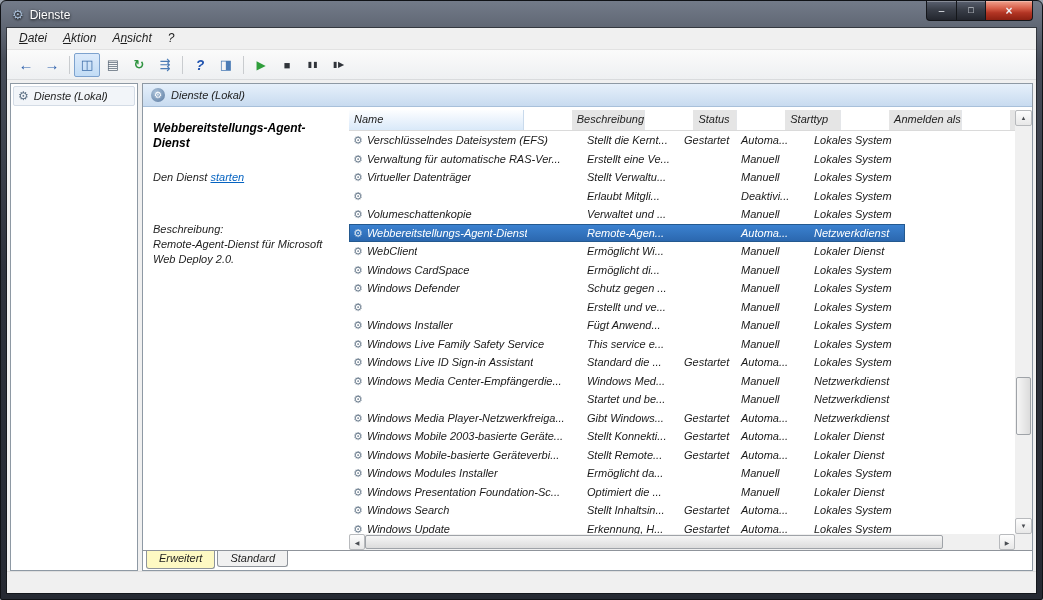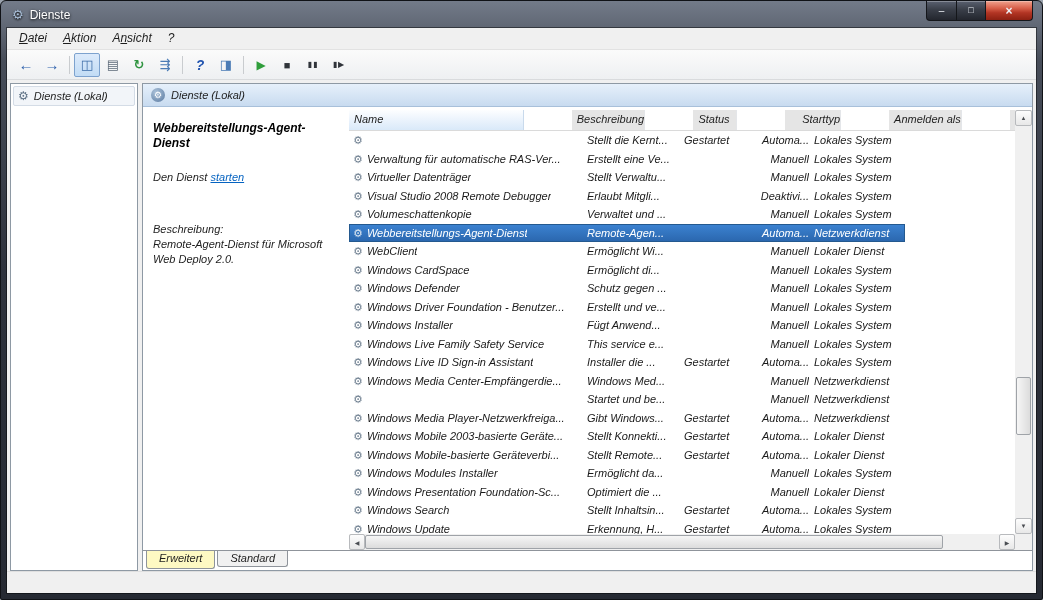--- a/index.html
+++ b/index.html
@@ -75,21 +75,21 @@
   .svc-desc{font-size:11px;color:#1e1e1e;margin-top:2px;line-height:1.35;width:185px;}
   
   .list-area{flex:1;position:relative;padding-top:3px;overflow:hidden;}
   .list-header{display:flex;height:21px;box-sizing:border-box;border-bottom:1px solid #dadada;margin-right:17px;gap:48px;}
   .hcell{box-sizing:border-box;padding:3px 0 0 5px;font-size:11px;color:#1e1e1e;
          border-right:1px solid #e4e6e9;background:#e5e5e5;white-space:nowrap;overflow:hidden;cursor:default;}
   .hcell.sorted{background:linear-gradient(180deg,#fdfeff,#e9f2fc 55%,#d9e9f9);border-right-color:#c9daec;}
   .c-name{width:233px;}
   .c-desc{width:97px;}
   .c-status{width:57px;}
-  .c-start{width:73px;text-align:right;}
+  .c-start{width:73px;}
   .c-logon{width:96px;}
   .hfill{flex:1;border-right:none;}
   .rows{position:absolute;top:24px;left:0;right:17px;bottom:16px;overflow:hidden;}
   .row{display:flex;width:556px;height:18.5px;align-items:center;cursor:default;}
   .cell{box-sizing:border-box;padding-left:5px;font-size:11px;color:#1a1a1a;
         white-space:nowrap;overflow:hidden;height:18.5px;line-height:18.5px;}
   .cell.c-name{display:flex;align-items:center;padding-left:4px;}
   .gear{font-size:11px;color:#6d7e8f;margin-right:4px;flex:0 0 auto;}
   .name-txt{white-space:nowrap;overflow:hidden;}
   .row.selected{background:linear-gradient(180deg,#3c83d2,#2a66ad);box-shadow:inset 0 0 0 1px #24598f;}
@@ -222,20 +222,21 @@
               <div class="hcell c-status">Status</div>
               <div class="hcell c-start">Starttyp</div>
               <div class="hcell c-logon">Anmelden als</div>
               <div class="hcell hfill"></div>
             </div>
 
             <div class="rows">
                 <div class="row">
     <div class="cell c-name">
                     <span class="gear">⚙</span>
+                    <span class="name-txt">Verschlüsselndes Dateisystem (EFS)</span>
                   </div>
     <div class="cell c-desc">Stellt die Kernt...</div>
     <div class="cell c-status">Gestartet</div>
     <div class="cell c-start">Automa...</div>
     <div class="cell c-logon">Lokales System</div>
   </div>
                 <div class="row">
     <div class="cell c-name">
                     <span class="gear">⚙</span>
                     <span class="name-txt">Verwaltung für automatische RAS-Ver...</span>
@@ -251,21 +252,20 @@
                     <span class="name-txt">Virtueller Datenträger</span>
                   </div>
     <div class="cell c-desc">Stellt Verwaltu...</div>
     <div class="cell c-status"></div>
     <div class="cell c-start">Manuell</div>
     <div class="cell c-logon">Lokales System</div>
   </div>
                 <div class="row">
     <div class="cell c-name">
                     <span class="gear">⚙</span>
-                    <span class="name-txt">Visual Studio 2008 Remote Debugger</span>
                   </div>
     <div class="cell c-desc">Erlaubt Mitgli...</div>
     <div class="cell c-status"></div>
     <div class="cell c-start">Deaktivi...</div>
     <div class="cell c-logon">Lokales System</div>
   </div>
                 <div class="row">
     <div class="cell c-name">
                     <span class="gear">⚙</span>
                     <span class="name-txt">Volumeschattenkopie</span>
@@ -311,21 +311,20 @@
                     <span class="name-txt">Windows Defender</span>
                   </div>
     <div class="cell c-desc">Schutz gegen ...</div>
     <div class="cell c-status"></div>
     <div class="cell c-start">Manuell</div>
     <div class="cell c-logon">Lokales System</div>
   </div>
                 <div class="row">
     <div class="cell c-name">
                     <span class="gear">⚙</span>
-                    <span class="name-txt">Windows Driver Foundation - Benutzer...</span>
                   </div>
     <div class="cell c-desc">Erstellt und ve...</div>
     <div class="cell c-status"></div>
     <div class="cell c-start">Manuell</div>
     <div class="cell c-logon">Lokales System</div>
   </div>
                 <div class="row">
     <div class="cell c-name">
                     <span class="gear">⚙</span>
                     <span class="name-txt">Windows Installer</span>
@@ -343,21 +342,21 @@
     <div class="cell c-desc">This service e...</div>
     <div class="cell c-status"></div>
     <div class="cell c-start">Manuell</div>
     <div class="cell c-logon">Lokales System</div>
   </div>
                 <div class="row">
     <div class="cell c-name">
                     <span class="gear">⚙</span>
                     <span class="name-txt">Windows Live ID Sign-in Assistant</span>
                   </div>
-    <div class="cell c-desc">Installer die ...</div>
+    <div class="cell c-desc">Standard die ...</div>
     <div class="cell c-status">Gestartet</div>
     <div class="cell c-start">Automa...</div>
     <div class="cell c-logon">Lokales System</div>
   </div>
                 <div class="row">
     <div class="cell c-name">
                     <span class="gear">⚙</span>
                     <span class="name-txt">Windows Media Center-Empfängerdie...</span>
                   </div>
     <div class="cell c-desc">Windows Med...</div>

